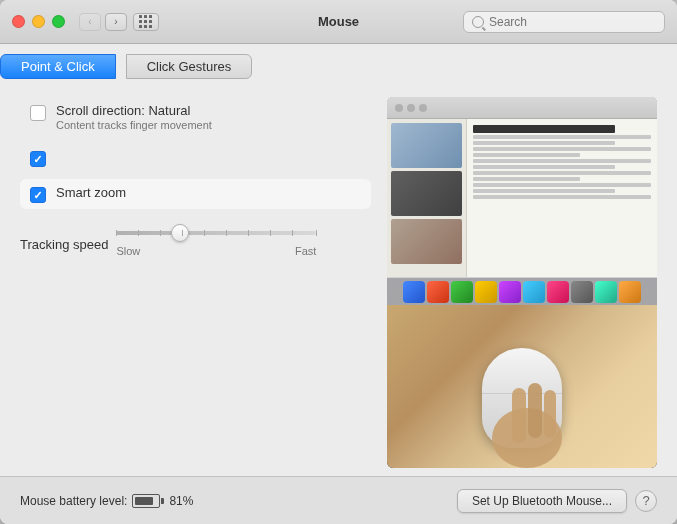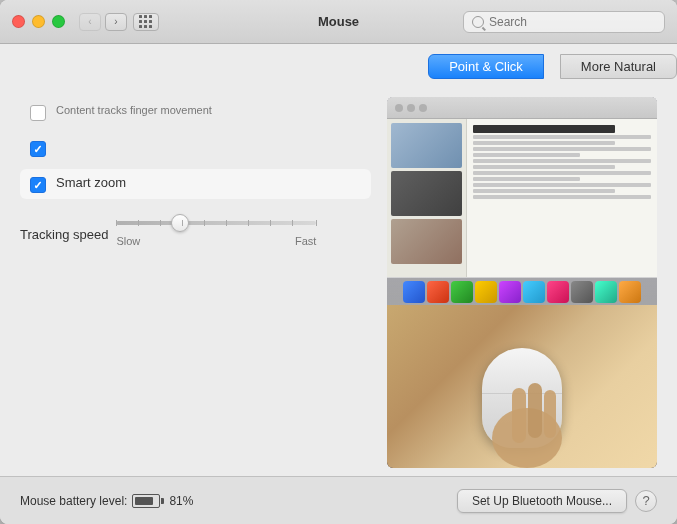--- a/index.html
+++ b/index.html
@@ -149,23 +149,23 @@
       background: transparent;
       outline: none;
       font-size: 12px;
       color: #666;
       width: 100%;
     }
 
     
     .tabs-row {
       display: flex;
-      justify-content: flex-end;
+      justify-content: flex-start;
       padding: 10px 0 8px;
-      gap: 16px;
+      gap: 10px;
       flex-shrink: 0;
     }
 
     .tab {
       padding: 4px 20px;
       font-size: 13px;
       border: 1px solid #b0b0b0;
       cursor: pointer;
       background: linear-gradient(to bottom, #e8e8e8, #d8d8d8);
       color: #333;
@@ -616,30 +616,31 @@
     <div class="title">Mouse</div>
 
     <div class="search-bar">
       <div class="search-icon-shape"></div>
       <input class="search-input-field" type="text" placeholder="Search" style="">
     </div>
   </div>
 
   <div class="tabs-row">
     <div class="tab active">Point &amp; Click</div>
-    <div class="tab">More Natural</div>
+    <div class="tab">Click Gestures</div>
   </div>
 
   <div class="content">
 
     <div class="left-panel">
 
       <div class="option-row">
         <div class="checkbox"></div>
         <div class="option-text">
+          <span class="option-title">Scroll direction: Natural</span>
           <span class="option-subtitle">Content tracks finger movement</span>
         </div>
       </div>
 
       <div class="option-row">
         <div class="checkbox checked"></div>
       </div>
 
       <div class="option-row highlighted">
         <div class="checkbox checked"></div>

